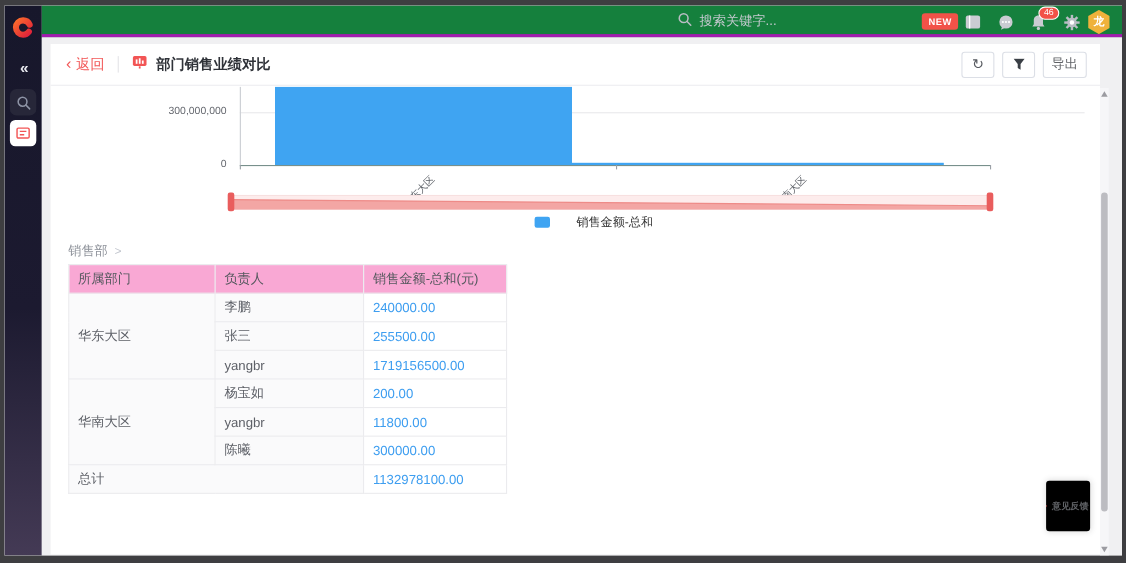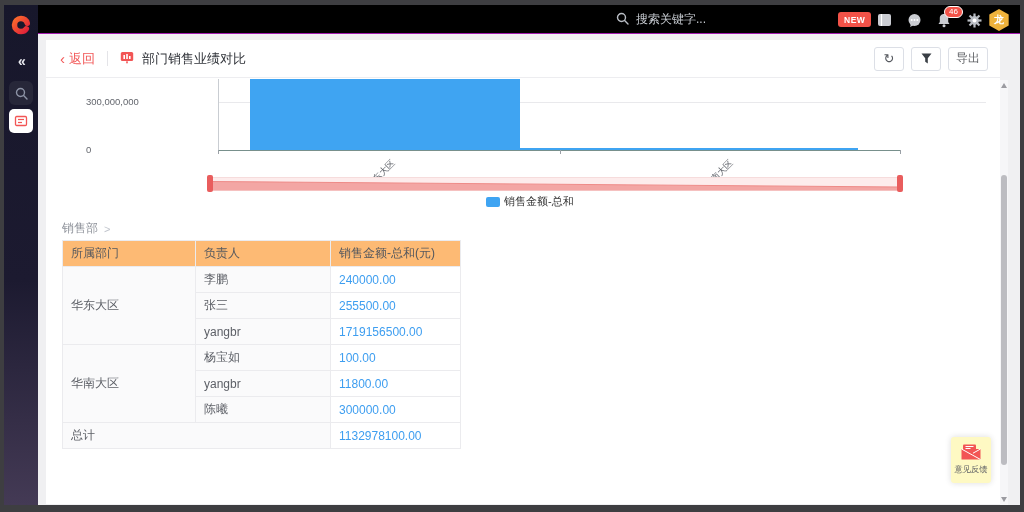--- a/index.html
+++ b/index.html
@@ -10,67 +10,67 @@
   
   .sidebar { width:34px; height:100%; background:linear-gradient(180deg,#17172b 0%,#1c1a30 55%,#443a55 100%); position:relative; flex:none; }
   .logo { position:absolute; left:7px; top:10px; width:20px; height:20px; }
   .collapse { position:absolute; left:0; top:48px; width:34px; text-align:center; color:#e8e9ef; font-size:14px; font-weight:bold; letter-spacing:-2px; cursor:pointer; }
   .side-btn { position:absolute; left:5px; width:24px; height:24px; border-radius:6px; display:flex; align-items:center; justify-content:center; }
   .side-search { top:76px; background:#272739; }
   .side-active { top:104px; background:#ffffff; border-radius:5px; }
 
   
   .main { flex:1; display:flex; flex-direction:column; position:relative; }
-  .topbar { height:29px; background:#000000; position:relative; flex:none; border-bottom:1px solid #a21caf; }
+  .topbar { height:29px; background:#15803d; position:relative; flex:none; border-bottom:3px solid #a21caf; }
   .tb-abs { position:absolute; display:flex; align-items:center; }
   .search-box { left:578px; top:0; height:29px; gap:7px; color:#c3c7cd; }
   .search-ph { font-size:12px; color:#c6cad0; }
   .new-badge { left:800px; top:7px; height:15px; background:#f25248; color:#fff; font-size:8.5px; font-weight:bold; border-radius:3px; padding:0 6px; letter-spacing:.5px; }
   .tb-icon { top:7px; width:16px; height:16px; justify-content:center; }
   .badge-41 { left:906px; top:1px; background:#f25248; color:#fff; font-size:8px; border:1px solid #fff; border-radius:7px; padding:0 4px; height:12px; line-height:10px; z-index:2; }
   .avatar { left:950px; top:4px; width:22px; height:22px; background:#efb23b; clip-path:polygon(50% 0,94% 25%,94% 75%,50% 100%,6% 75%,6% 25%); color:#fff; font-size:10px; font-weight:bold; justify-content:center; }
 
   
   .content { flex:1; position:relative; background:#f0f0f2; }
   .card { position:absolute; left:8px; top:6px; width:954px; height:464px; background:#fff; }
   .card-header { height:38px; display:flex; align-items:center; padding:0 12px 0 14px; border-bottom:1px solid #ededf0; }
   .back { color:#f25757; font-size:13px; display:flex; align-items:center; gap:4px; cursor:pointer; }
   .back .chev { font-size:15px; line-height:1; }
   .vdiv { width:1px; height:15px; background:#e4e4e8; margin:0 12px; }
-  .page-title { color:#2f3238; font-size:13px; font-weight:normal; margin-left:8px; }
+  .page-title { color:#2f3238; font-size:13px; font-weight:bold; margin-left:8px; }
   .hdr-actions { margin-left:auto; display:flex; align-items:center; gap:7px; }
   .hbtn { height:24px; min-width:30px; background:#fff; border:1px solid #dcdfe6; border-radius:3px; display:flex; align-items:center; justify-content:center; font-size:12px; color:#606266; padding:0 7px; cursor:pointer; }
   .hbtn .rfr { font-size:13px; color:#55585e; }
 
   
   .abs { position:absolute; }
   .gridline { left:172px; top:62px; width:768px; height:1px; background:#e9e9ec; }
-  .ytick { left:40px; width:120px; text-align:left; font-size:9.5px; color:#63666d; }
+  .ytick { left:40px; width:120px; text-align:right; font-size:9.5px; color:#63666d; }
   .yaxis { left:172px; top:39px; width:1px; height:71px; background:#c9cdd2; }
   .bar1 { left:204px; top:39px; width:270px; height:71px; background:#3fa4f2; }
   .bar2 { left:474px; top:108px; width:338px; height:2px; background:#3fa4f2; }
   .xaxis { left:172px; top:110px; width:682px; height:1px; background:#78908c; }
   .tick { top:110px; width:1px; height:4px; background:#9aa0a6; }
   .xlabel { width:48px; font-size:9px; color:#5b5f66; transform:rotate(-45deg); transform-origin:100% 0; text-align:right; white-space:nowrap; }
   .dz-handle { top:135px; width:6px; height:17px; background:#e95d5d; border-radius:2px; z-index:2; }
-  .legend { left:440px; top:154px; display:flex; align-items:center; gap:4px; }
+  .legend { left:440px; top:154px; display:flex; align-items:center; gap:24px; }
   .legend-swatch { width:14px; height:10px; border-radius:2px; background:#3fa4f2; }
   .legend-label { font-size:11px; color:#333; }
 
   
   .breadcrumb { left:16px; top:180px; font-size:12px; color:#8f939b; display:flex; gap:6px; align-items:center; }
   .breadcrumb .sep { color:#c0c4cc; font-size:11px; }
   table.data { left:16px; top:200px; position:absolute; border-collapse:collapse; table-layout:fixed; width:398px; font-size:12px; color:#5c5f66; }
   table.data th, table.data td { border:1px solid #ebebee; padding:0 8px; height:26px; font-weight:normal; text-align:left; }
-  table.data th { background:#fdba74; color:#55585e; height:26px; }
+  table.data th { background:#f9a8d4; color:#55585e; height:26px; }
   td.grp, td.name, td.total-lab { background:#fafafb; }
   td.val { background:#fff; color:#3e9ef0; text-align:right; }
 
   
-  .feedback { position:absolute; right:29px; top:403px; width:40px; height:46px; background:#fef9c3; border-radius:3px; box-shadow:0 0 6px rgba(0,0,0,.14); display:flex; flex-direction:column; align-items:center; justify-content:center; gap:3px; cursor:pointer; }
+  .feedback { position:absolute; right:29px; top:403px; width:40px; height:46px; background:#000000; border-radius:3px; box-shadow:0 0 6px rgba(0,0,0,.14); display:flex; align-items:center; justify-content:center; gap:3px; cursor:pointer;font-weight:bold; }
   .feedback-label { font-size:9px; color:#606266; transform:scale(.92); white-space:nowrap; }
   .vscroll { position:absolute; left:962px; top:46px; width:8px; height:425px; background:#f6f6f8; }
   .vthumb { position:absolute; left:1px; top:95px; width:6px; height:290px; background:#bcbcc1; border-radius:3px; }
   .sarrow { position:absolute; left:1px; width:0; height:0; border-left:3px solid transparent; border-right:3px solid transparent; }
   .sarrow.up { top:3px; border-bottom:5px solid #9b9ba1; }
   .sarrow.down { bottom:3px; border-top:5px solid #9b9ba1; }
 </style>
 </head>
 <body>
 
@@ -241,21 +241,21 @@
               <td class="name">张三</td>
               <td class="val">255500.00</td>
             </tr>
             <tr>
               <td class="name">yangbr</td>
               <td class="val">1719156500.00</td>
             </tr>
             <tr>
               <td class="grp" rowspan="3">华南大区</td>
               <td class="name">杨宝如</td>
-              <td class="val">100.00</td>
+              <td class="val">200.00</td>
             </tr>
             <tr>
               <td class="name">yangbr</td>
               <td class="val">11800.00</td>
             </tr>
             <tr>
               <td class="name">陈曦</td>
               <td class="val">300000.00</td>
             </tr>
             <tr>

